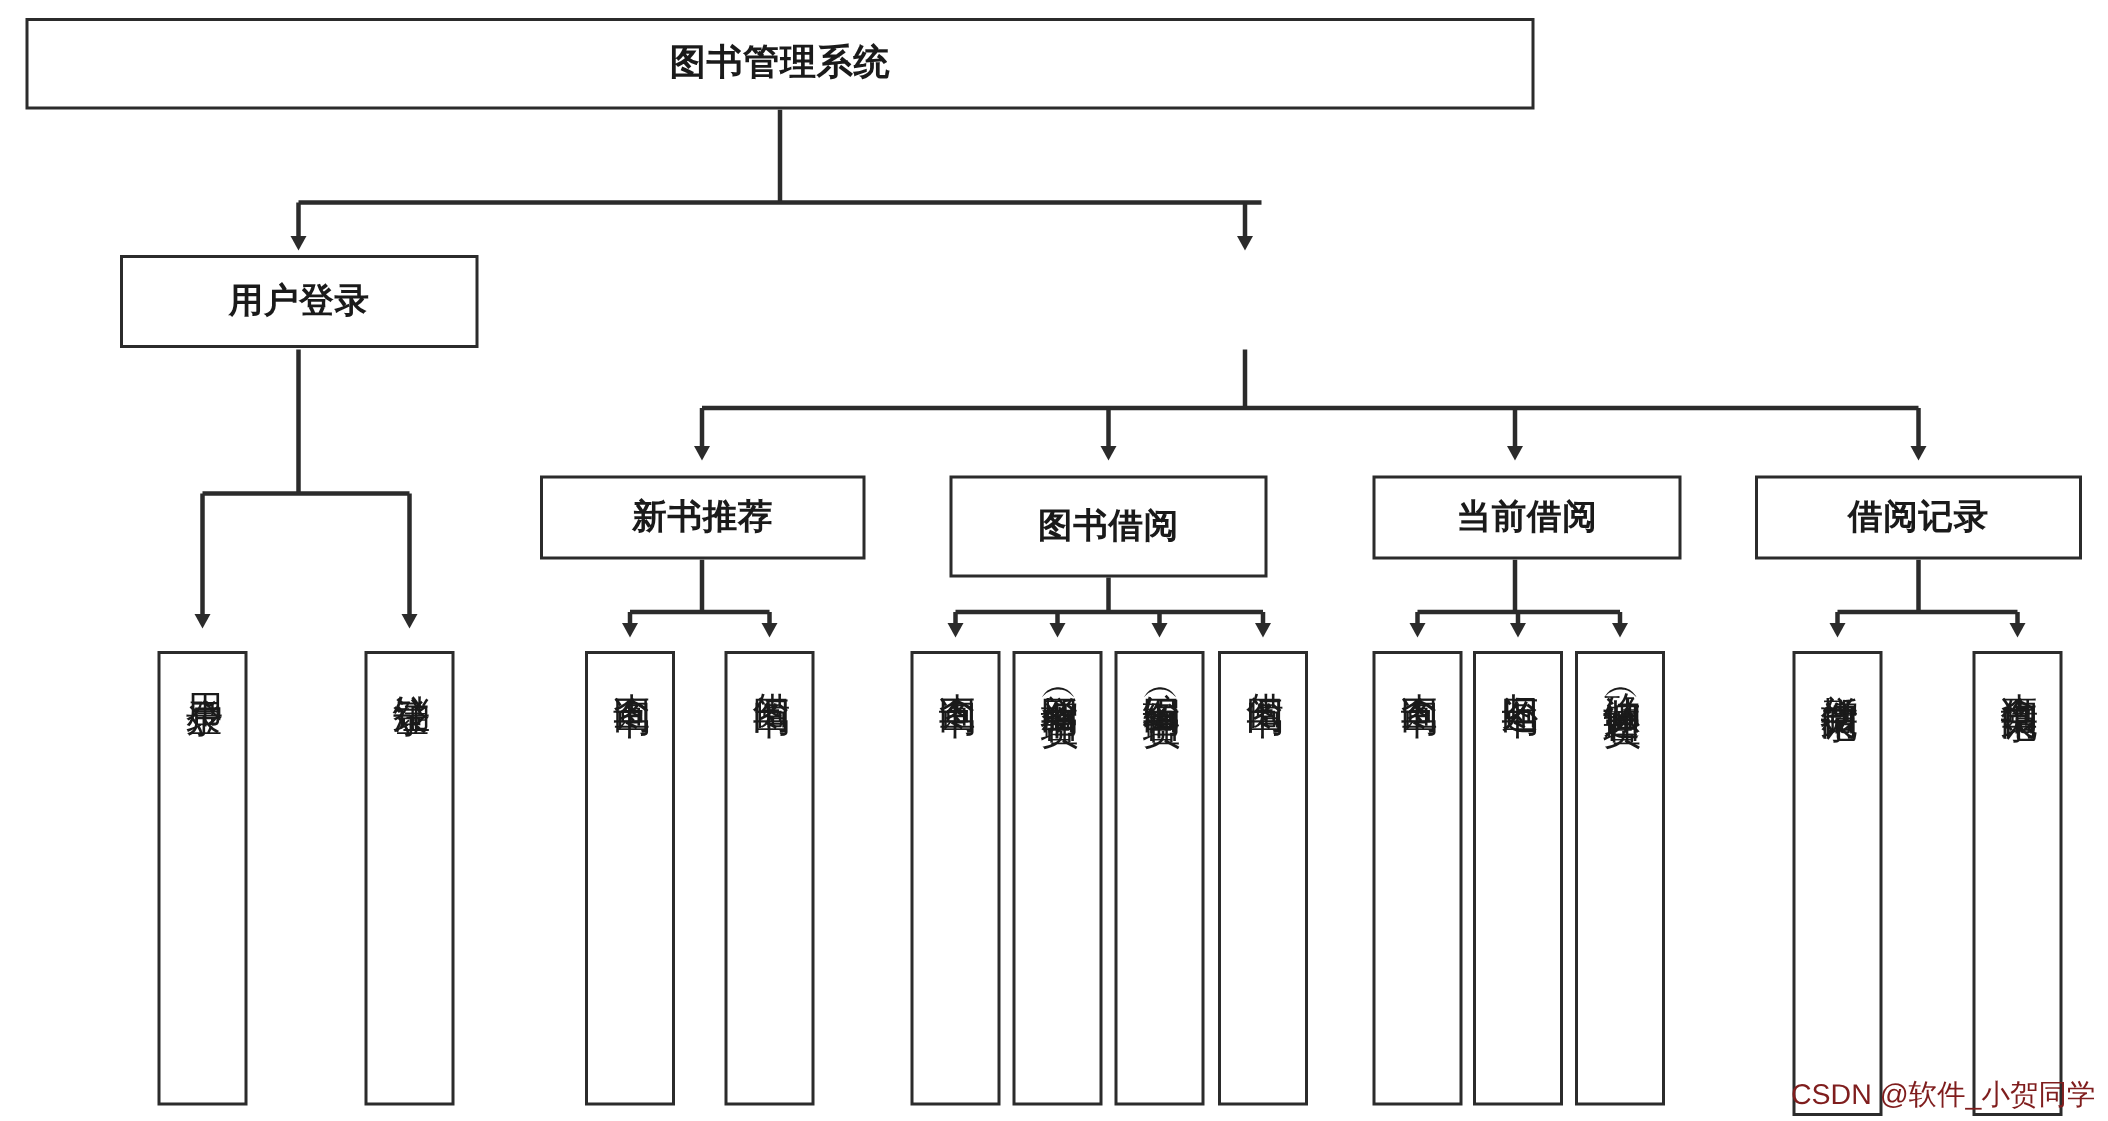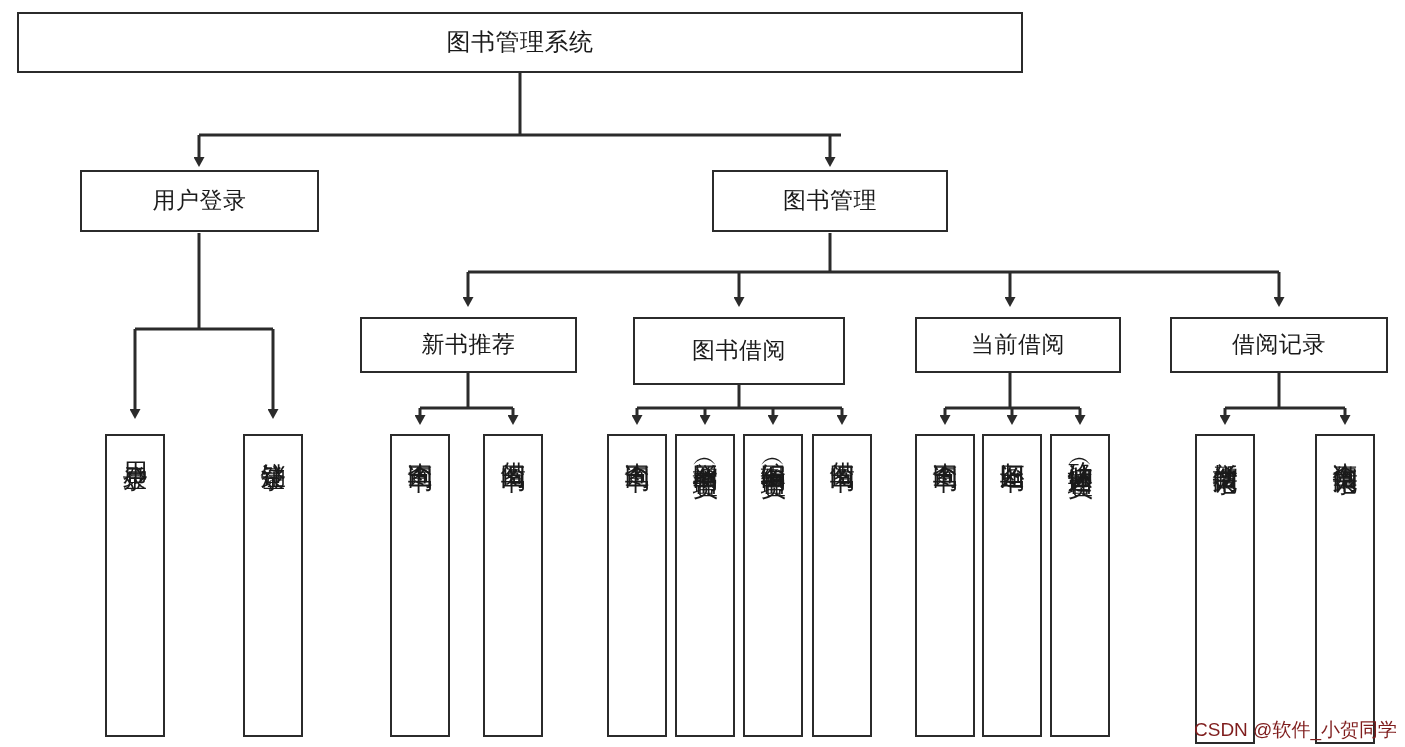--- a/index.html
+++ b/index.html
@@ -38,20 +38,21 @@
     color: #1a1a1a;
     text-align: center;
     line-height: 1.12;
     letter-spacing: 0.5px;
     white-space: pre;
   }
   
   .node.horiz .node-label {
     font-size: 23px;
     writing-mode: horizontal-tb;
+    font-weight: bold;
   }
   .node.root .node-label { font-size: 24px; }
   
   .node.vert {
     align-items: flex-start;
     padding-top: 6px;
     justify-content: center;
   }
   .node.vert .node-label {
     writing-mode: vertical-rl;
@@ -123,23 +124,20 @@
     </g>
   </svg>
 
   <div class="node root horiz" style="left:17px; top:12px; width:1006px; height:61px;">
     <span class="node-label">图书管理系统</span>
   </div>
 
   <div class="node horiz" style="left:80px; top:170px; width:239px; height:62px;">
     <span class="node-label">用户登录</span>
   </div>
-  <div class="node horiz" style="left:712px; top:170px; width:236px; height:62px;">
-    <span class="node-label">图书管理</span>
-  </div>
 
   <div class="node horiz" style="left:360px; top:317px; width:217px; height:56px;align-items:center;">
     <span class="node-label">新书推荐</span>
   </div>
   <div class="node horiz" style="left:633px; top:317px; width:212px; height:68px;">
     <span class="node-label">图书借阅</span>
   </div>
   <div class="node horiz" style="left:915px; top:317px; width:206px; height:56px;">
     <span class="node-label">当前借阅</span>
   </div>

